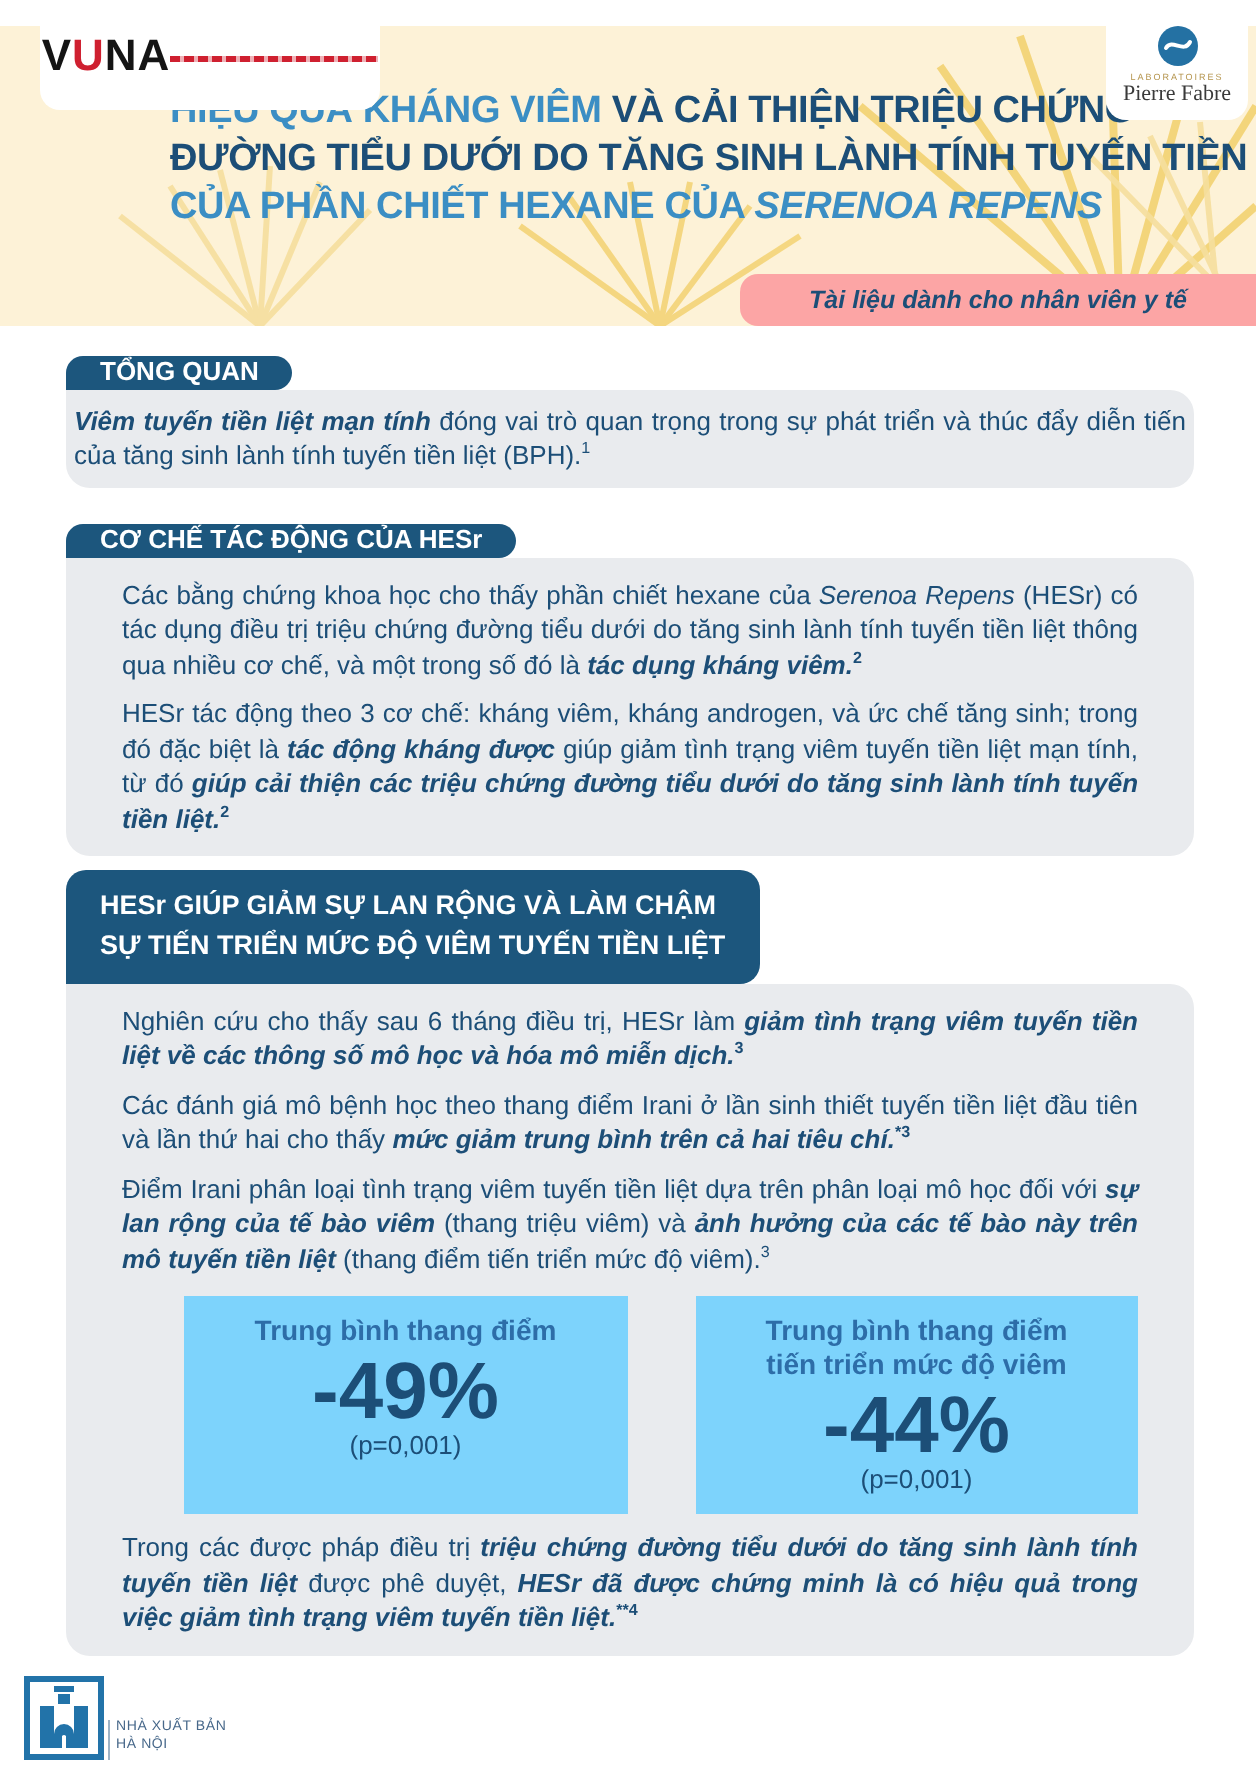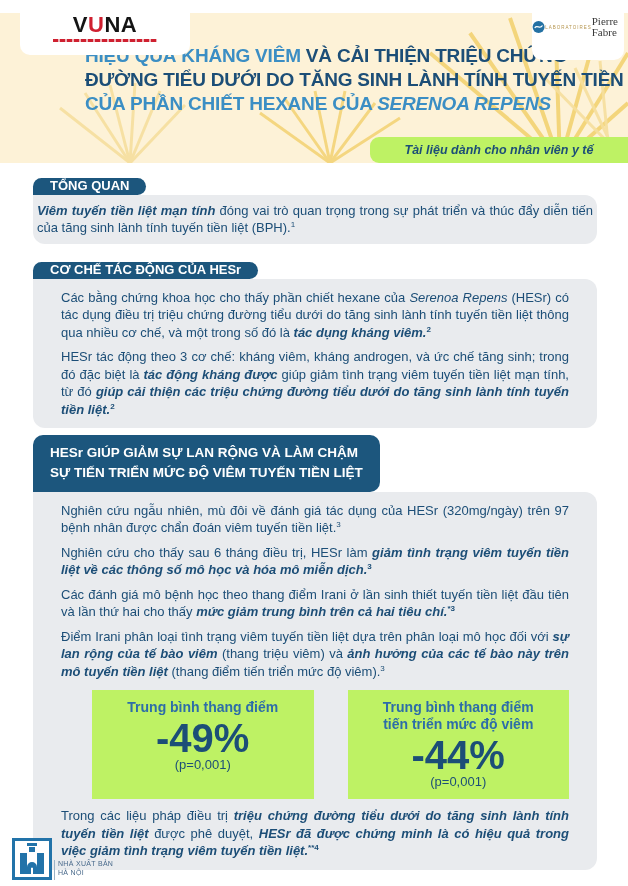--- a/index.html
+++ b/index.html
@@ -3,49 +3,49 @@
 <meta charset="utf-8">
 <style>
   html,body{margin:0;padding:0;background:#fff;}
   body{font-family:"Liberation Sans",sans-serif;}
   .page{position:relative;width:628px;height:886px;background:#ffffff;overflow:hidden;color:#1c4e77;}
 
   
   .header{position:absolute;left:0;top:13px;width:628px;height:150px;background:#fdf2d7;overflow:visible;}
   .palms{position:absolute;left:0;top:0;width:628px;height:150px;pointer-events:none;}
   .logo-box{position:absolute;background:#fff;border-radius:10px;z-index:5;}
-  .vuna-box{left:20px;top:0;width:170px;height:55px;display:flex;flex-direction:column;align-items:center;justify-content:center;}
+  .vuna-box{left:20px;top:0;width:170px;height:55px;display:flex;flex-direction:row;align-items:center;justify-content:center;}
   .vuna-text{font-size:22px;font-weight:800;letter-spacing:.5px;color:#141414;line-height:1;}
   .vuna-text .red{color:#cf2030;}
   .vuna-bar{width:104px;height:3px;margin-top:3px;background:repeating-linear-gradient(90deg,#cf2030 0 5px,rgba(207,32,48,.35) 5px 7px);}
-  .pf-box{right:4px;top:0;width:92px;height:60px;display:flex;flex-direction:row;align-items:center;justify-content:flex-end;padding-bottom:7px;box-sizing:border-box;}
+  .pf-box{right:4px;top:0;width:71px;height:60px;display:flex;flex-direction:column;align-items:center;justify-content:flex-end;padding-bottom:7px;box-sizing:border-box;}
   .pf-lab{font-size:4.5px;letter-spacing:1px;color:#b5954e;margin:2px 0 1px;}
   .pf-name{font-family:"Liberation Serif",serif;font-size:11px;color:#3a3a3a;line-height:1;}
   .title{position:absolute;left:85px;top:44px;z-index:3;font-weight:bold;font-size:19px;line-height:24px;color:#1c4e77;letter-spacing:-.2px;}
   .title .line{white-space:nowrap;}
   .title .accent{color:#3b8ec4;}
   .title .i{font-style:italic;}
-  .badge{position:absolute;right:0;bottom:0;left:370px;height:26px;background:#bef264;border-radius:9px 0 0 9px;display:flex;align-items:center;justify-content:center;z-index:3;}
+  .badge{position:absolute;right:0;bottom:0;left:370px;height:26px;background:#fca5a5;border-radius:9px 0 0 9px;display:flex;align-items:center;justify-content:center;z-index:3;}
   .badge span{font-size:12.5px;font-weight:bold;font-style:italic;color:#1c4e77;}
 
   
   .section{position:absolute;left:33px;width:564px;}
   .tab{width:fit-content;max-width:540px;background:#1c567d;color:#fff;font-weight:bold;font-size:13px;line-height:1.15;padding:1px 17px;border-radius:10px 10px 10px 0;position:relative;z-index:2;}
   .tab.two-line{font-size:13.5px;line-height:1.5;padding:8px 17px;}
   .panel{background:#e9ebee;border-radius:0 12px 12px 12px;padding:10px 28px;font-size:13px;line-height:17.5px;text-align:justify;color:#1c4e77;}
   .panel.small{padding:7px 4px;}
   .para{margin:0 0 7px 0;}
   .para:last-child{margin-bottom:0;}
   .b{font-weight:bold;}
   .i{font-style:italic;}
   sup{font-size:.62em;line-height:0;}
 
   
   .stats-row{display:flex;gap:3px;margin:10px 0 8px;}
-  .stat-box{flex:1;background:#bef264;text-align:center;padding:9px 4px 10px;margin-left:31px;}
+  .stat-box{flex:1;background:#7dd3fc;text-align:center;padding:9px 4px 10px;margin-left:31px;}
   .stat-title{font-size:14px;font-weight:bold;line-height:17px;color:#2d6da8;}
   .stat-value{font-size:40px;font-weight:bold;line-height:40px;color:#1c4e77;letter-spacing:0;margin-top:2px;}
   .stat-p{font-size:13px;line-height:14px;color:#1c4e77;}
 
   
   .publisher{position:absolute;left:12px;top:838px;display:flex;align-items:flex-end;z-index:4;}
   .pub-text{margin-left:2px;font-size:7px;line-height:8.5px;color:#47688a;letter-spacing:.3px;padding-bottom:3px;border-left:1px solid #9db3c6;padding-left:3px;}
 </style>
 </head>
 <body>
@@ -125,21 +125,20 @@
       <p class="para"><span>HESr tác động theo 3 cơ chế: kháng viêm, kháng androgen, và ức chế tăng sinh; trong đó đặc biệt là </span><span class="b i">tác động kháng được</span><span> giúp giảm tình trạng viêm tuyến tiền liệt mạn tính, từ đó </span><span class="b i">giúp cải thiện các triệu chứng đường tiểu dưới do tăng sinh lành tính tuyến tiền liệt.</span><sup class="b">2</sup></p>
     </div>
   </div>
 
   <div class="section" style="top:435px;">
     <div class="tab two-line">
       <div>HESr GIÚP GIẢM SỰ LAN RỘNG VÀ LÀM CHẬM</div>
       <div>SỰ TIẾN TRIỂN MỨC ĐỘ VIÊM TUYẾN TIỀN LIỆT</div>
     </div>
     <div class="panel">
-      <p class="para"><span>Nghiên cứu ngẫu nhiên, mù đôi về đánh giá tác dụng của HESr (320mg/ngày) trên 97 bệnh nhân được chẩn đoán viêm tuyến tiền liệt.</span><sup>3</sup></p>
       <p class="para"><span>Nghiên cứu cho thấy sau 6 tháng điều trị, HESr làm </span><span class="b i">giảm tình trạng viêm tuyến tiền liệt về các thông số mô học và hóa mô miễn dịch.</span><sup class="b">3</sup></p>
       <p class="para"><span>Các đánh giá mô bệnh học theo thang điểm Irani ở lần sinh thiết tuyến tiền liệt đầu tiên và lần thứ hai cho thấy </span><span class="b i">mức giảm trung bình trên cả hai tiêu chí.</span><sup class="b">*3</sup></p>
       <p class="para"><span>Điểm Irani phân loại tình trạng viêm tuyến tiền liệt dựa trên phân loại mô học đối với </span><span class="b i">sự lan rộng của tế bào viêm</span><span> (thang triệu viêm) và </span><span class="b i">ảnh hưởng của các tế bào này trên mô tuyến tiền liệt</span><span> (thang điểm tiến triển mức độ viêm).</span><sup>3</sup></p>
 
       <div class="stats-row">
         <div class="stat-box">
           <div class="stat-title">
             <div>Trung bình thang điểm</div>
           </div>
           <div class="stat-value">-49%</div>
@@ -148,21 +147,21 @@
         <div class="stat-box">
           <div class="stat-title">
             <div>Trung bình thang điểm</div>
             <div>tiến triển mức độ viêm</div>
           </div>
           <div class="stat-value">-44%</div>
           <div class="stat-p">(p=0,001)</div>
         </div>
       </div>
 
-      <p class="para"><span>Trong các liệu pháp điều trị </span><span class="b i">triệu chứng đường tiểu dưới do tăng sinh lành tính tuyến tiền liệt</span><span> được phê duyệt, </span><span class="b i">HESr đã được chứng minh là có hiệu quả trong việc giảm tình trạng viêm tuyến tiền liệt.</span><sup class="b">**4</sup></p>
+      <p class="para"><span>Trong các được pháp điều trị </span><span class="b i">triệu chứng đường tiểu dưới do tăng sinh lành tính tuyến tiền liệt</span><span> được phê duyệt, </span><span class="b i">HESr đã được chứng minh là có hiệu quả trong việc giảm tình trạng viêm tuyến tiền liệt.</span><sup class="b">**4</sup></p>
     </div>
   </div>
 
   <div class="publisher">
     <svg width="40" height="42" viewBox="0 0 40 42">
       <rect x="0" y="0" width="40" height="42" fill="#2273a9"></rect>
       <rect x="3" y="3" width="34" height="36" fill="#ffffff"></rect>
       <rect x="15" y="5" width="10" height="3" fill="#2273a9"></rect>
       <rect x="17" y="9" width="6" height="5" fill="#2273a9"></rect>
       <rect x="8" y="15" width="7" height="21" fill="#2273a9"></rect>

